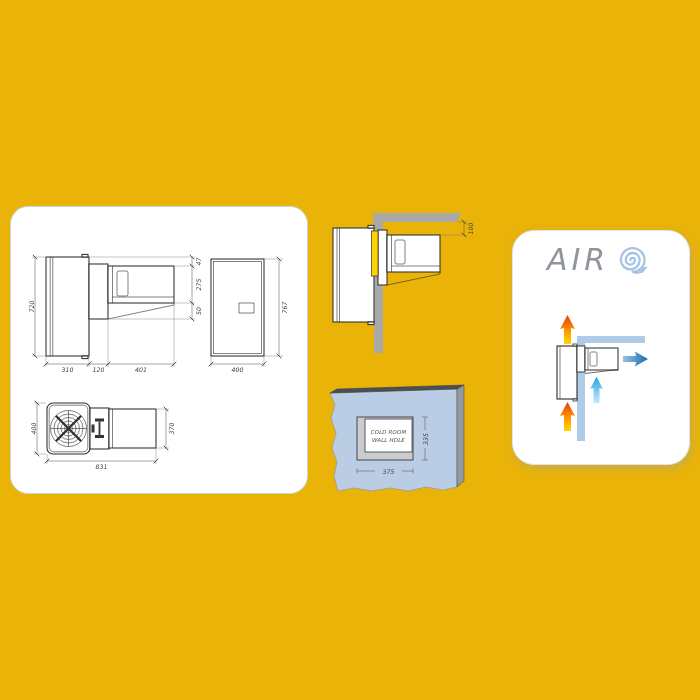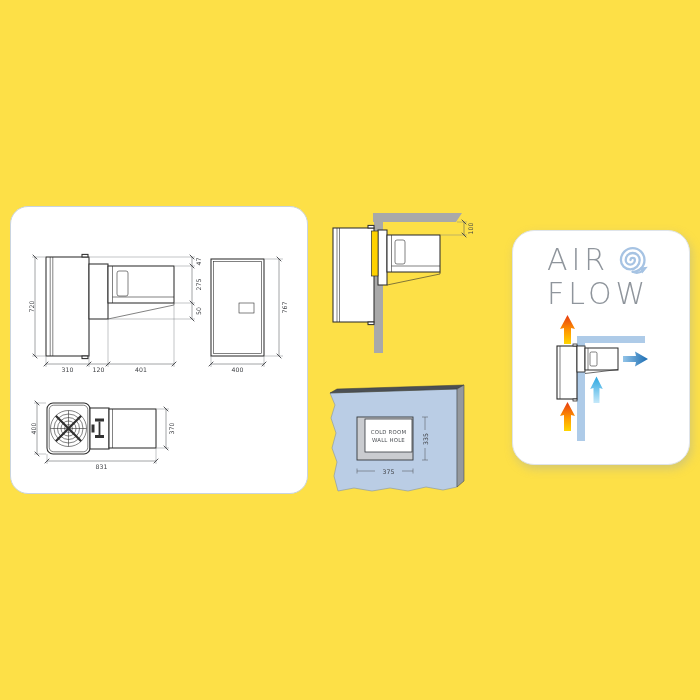--- a/index.html
+++ b/index.html
@@ -1,17 +1,17 @@
 <!DOCTYPE html>
 <html><head>
 <meta charset="utf-8">
 <style>
   html,body{margin:0;padding:0;background:#ffffff;}
-  .canvas{position:relative;width:700px;height:700px;background:#fde047;overflow:hidden;
-          font-family:"DejaVu Sans","Liberation Sans",sans-serif;}
+  .canvas{position:relative;width:700px;height:700px;background:#eab308;overflow:hidden;
+          font-family:"DejaVu Sans","Liberation Sans",sans-serif;font-style:italic;}
   .abs{position:absolute;}
   .dim-panel{left:10px;top:206px;width:296px;height:286px;border:1.4px solid #c9d4df;
              border-radius:18px;background:#ffffff;}
   .dim-panel svg{position:absolute;left:0;top:0;}
   .shape{fill:#ffffff;stroke:#2e2e2e;stroke-width:1.05;}
   .detail{fill:none;stroke:#2e2e2e;stroke-width:0.6;}
   .fill-detail{fill:#333333;stroke:none;}
   .dimline{stroke:#55585c;stroke-width:0.55;fill:none;}
   .extline{stroke:#7a7d81;stroke-width:0.45;fill:none;}
   .dimtxt{font-size:6.2px;fill:#3f4145;font-family:"DejaVu Sans",sans-serif;}
@@ -173,21 +173,20 @@
 
   <div class="abs flow-card">
     <div class="flow-title">
       <span class="flow-word">AIR</span>
       <svg class="swirl" width="42" height="32" viewBox="0 0 42 32">
         <path d="M19.5,13 a2.2,2.2 0 1 1 4.4,0 a4.6,4.6 0 1 1 -9.2,0 a7,7 0 1 1 14,0 a9.4,9.4 0 1 1 -18.8,0 a11.8,11.8 0 1 1 11.8,11.8" fill="none" stroke="#a6c3e3" stroke-width="2.3" stroke-linecap="round"></path>
         <path d="M21.7,24.8 q5.5,2.5 10.5,-1.5" fill="none" stroke="#a6c3e3" stroke-width="2.3" stroke-linecap="round"></path>
         <path d="M31.2,26.6 L36.8,19.8 L28.9,20.4 Z" fill="#a6c3e3"></path>
       </svg>
     </div>
-    <div class="flow-word flow-word2">FLOW</div>
 
     <svg class="flow-diagram" width="132" height="140" viewBox="0 0 132 140">
       <defs>
         <linearGradient id="hotGrad" x1="0" y1="1" x2="0" y2="0">
           <stop offset="0" stop-color="#ffd600"></stop>
           <stop offset="0.45" stop-color="#ff9800"></stop>
           <stop offset="1" stop-color="#e63a12"></stop>
         </linearGradient>
         <linearGradient id="coolGrad" x1="0" y1="1" x2="0" y2="0">
           <stop offset="0" stop-color="#c6e9fa"></stop>

